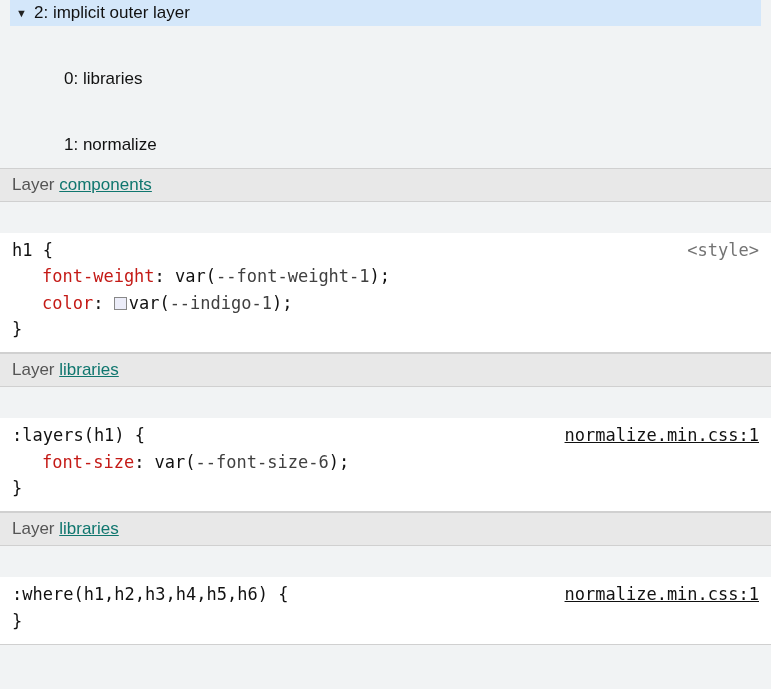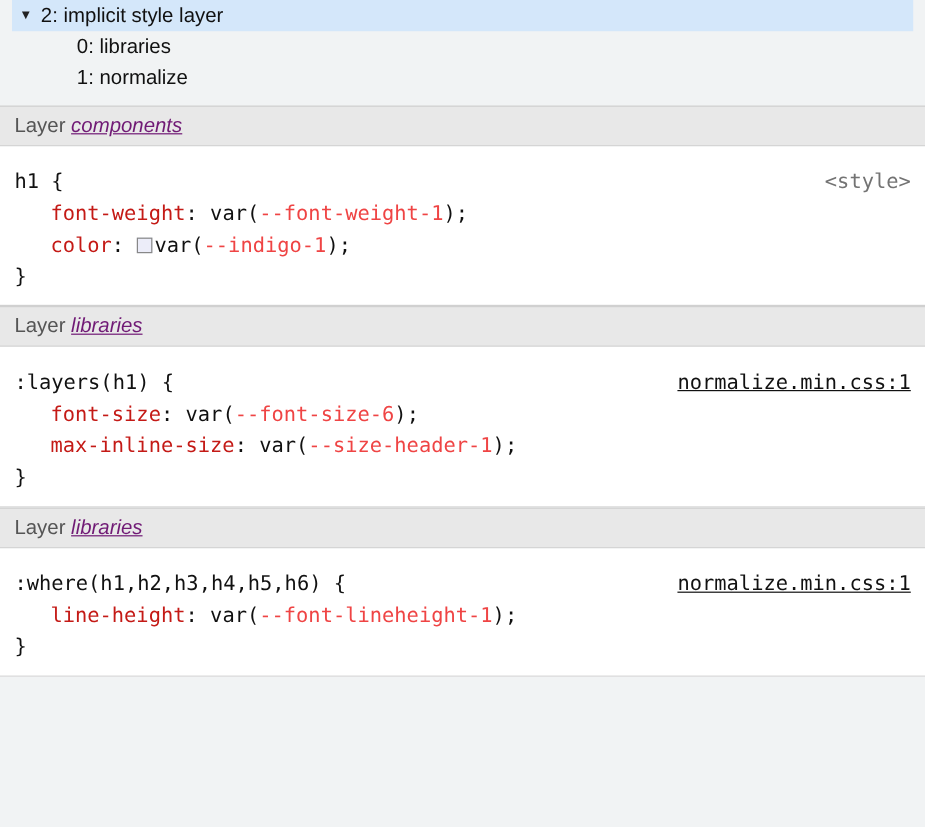--- a/index.html
+++ b/index.html
@@ -33,43 +33,43 @@
   .tree-row.selected {
     background: #d4e7fa;
   }
   .tree-toggle {
     width: 12px;
     display: inline-block;
     font-size: 11px;
     line-height: 1;
     color: #222;
   }
-  .tree-indent-1 { padding-left: 54px; }
+  .tree-indent-1 { padding-left: 54px; margin-top: 40px; }
   .layer-header {
     background: #e8e8e8;
     border-top: 1px solid #d0d0d0;
     border-bottom: 1px solid #d0d0d0;
     padding: 6px 12px;
     font-size: 17px;
     color: #555;
   }
   .layer-link {
-    color: #701a75;
+    color: #0f766e;
     text-decoration: underline;
     cursor: pointer;
-    font-style: italic;
   }
   .rule-block {
     background: #fff;
-    padding: 17px 12px 10px 12px;
+    padding: 4px 12px 10px 12px;
     font-family: SFMono-Regular, Menlo, Consolas, monospace;
     font-size: 17px;
     line-height: 1.55;
     border-bottom: 1px solid #d0d0d0;
     position: relative;
+    margin-top: 31px;
   }
   .rule-head {
     display: flex;
     justify-content: space-between;
     align-items: baseline;
   }
   .selector { color: #111; }
   .source-label {
     color: #737373;
     font-family: SFMono-Regular, Menlo, Consolas, monospace;
@@ -79,21 +79,21 @@
     color: #111;
     text-decoration: underline;
     cursor: pointer;
     text-align: right;
   }
   .rule-body { padding-left: 30px; }
   .prop-line { white-space: nowrap; }
   .prop-name { color: #c41a16; }
   .colon { color: #111; }
   .func { color: #111; }
-  .varref { color: #ef4444; }
+  .varref { color: #404040; }
   .semi { color: #111; }
   .brace { color: #111; }
   .struck {
     text-decoration: line-through;
     text-decoration-thickness: 1.5px;
   }
   .struck .prop-name,
   .struck .colon,
   .struck .func,
   .struck .varref,
@@ -110,21 +110,21 @@
 </style>
 </head>
 <body>
 
 <div class="panel">
 
 
   <div class="tree">
     <div class="tree-row selected">
       <span class="tree-toggle">▼</span>
-      <span><span>2</span>: <span>implicit style layer</span></span>
+      <span><span>2</span>: <span>implicit outer layer</span></span>
     </div>
     <div id="tree-children">
         <div class="tree-row tree-indent-1">0: libraries</div>
         <div class="tree-row tree-indent-1">1: normalize</div>
       </div>
   </div>
 
   <div id="blocks">
       <div class="layer-header"><span>Layer </span><span class="layer-link">components</span></div>
       <div class="rule-block">
@@ -139,30 +139,28 @@
         <div class="brace">}</div>
       </div>
       <div class="layer-header"><span>Layer </span><span class="layer-link">libraries</span></div>
       <div class="rule-block">
         <div class="rule-head">
           <span><span class="selector">:layers(h1)</span> <span class="brace">{</span></span>
           <span class="source-link">normalize.min.css:1</span>
         </div>
         <div class="rule-body">
           <div class="prop-line"><span class="prop-name">font-size</span><span class="colon">: </span><span class="func">var(</span><span class="varref">--font-size-6</span><span class="func">)</span><span class="semi">;</span></div>
-          <div class="prop-line"><span class="prop-name">max-inline-size</span><span class="colon">: </span><span class="func">var(</span><span class="varref">--size-header-1</span><span class="func">)</span><span class="semi">;</span></div>
         </div>
         <div class="brace">}</div>
       </div>
       <div class="layer-header"><span>Layer </span><span class="layer-link">libraries</span></div>
       <div class="rule-block">
         <div class="rule-head">
           <span><span class="selector">:where(h1,h2,h3,h4,h5,h6)</span> <span class="brace">{</span></span>
           <span class="source-link">normalize.min.css:1</span>
         </div>
         <div class="rule-body">
-          <div class="prop-line"><span class="prop-name">line-height</span><span class="colon">: </span><span class="func">var(</span><span class="varref">--font-lineheight-1</span><span class="func">)</span><span class="semi">;</span></div>
         </div>
         <div class="brace">}</div>
       </div>
     </div>
 
 </div>
 
 </body></html>

